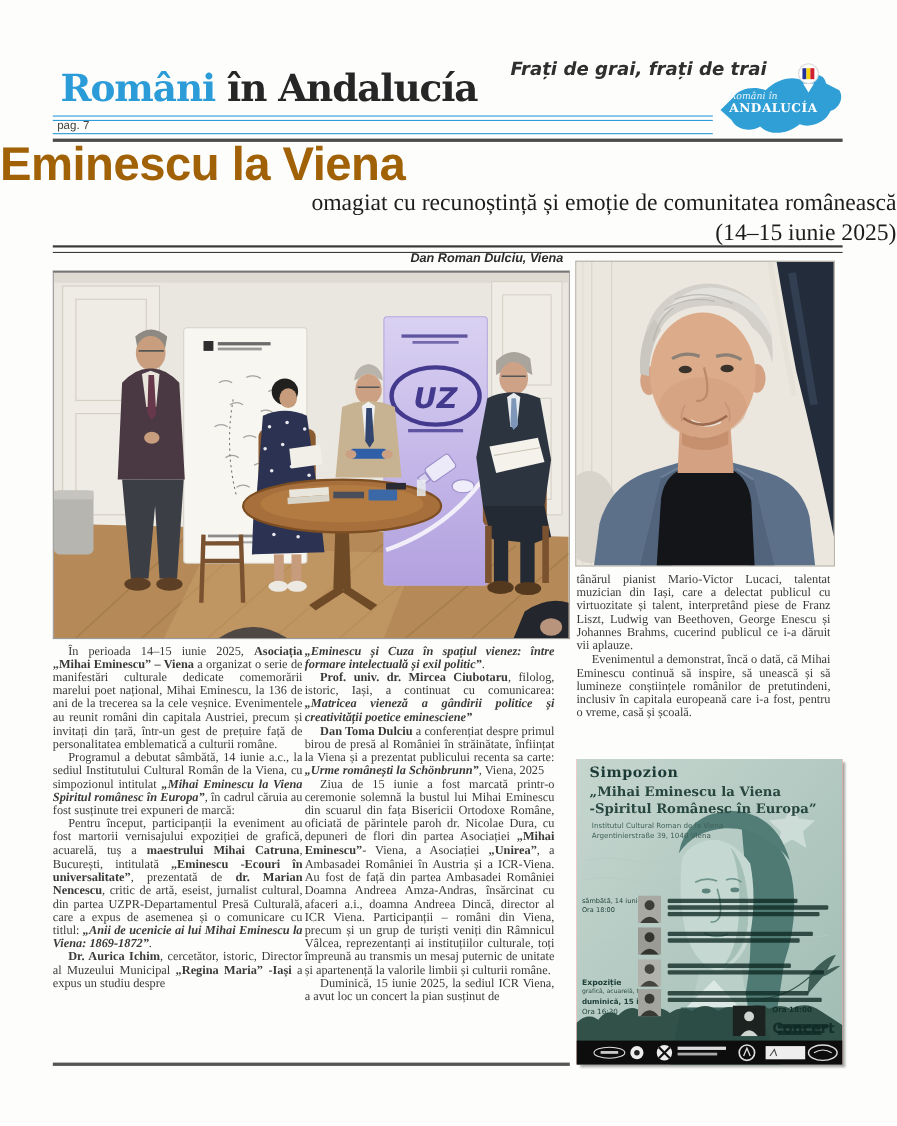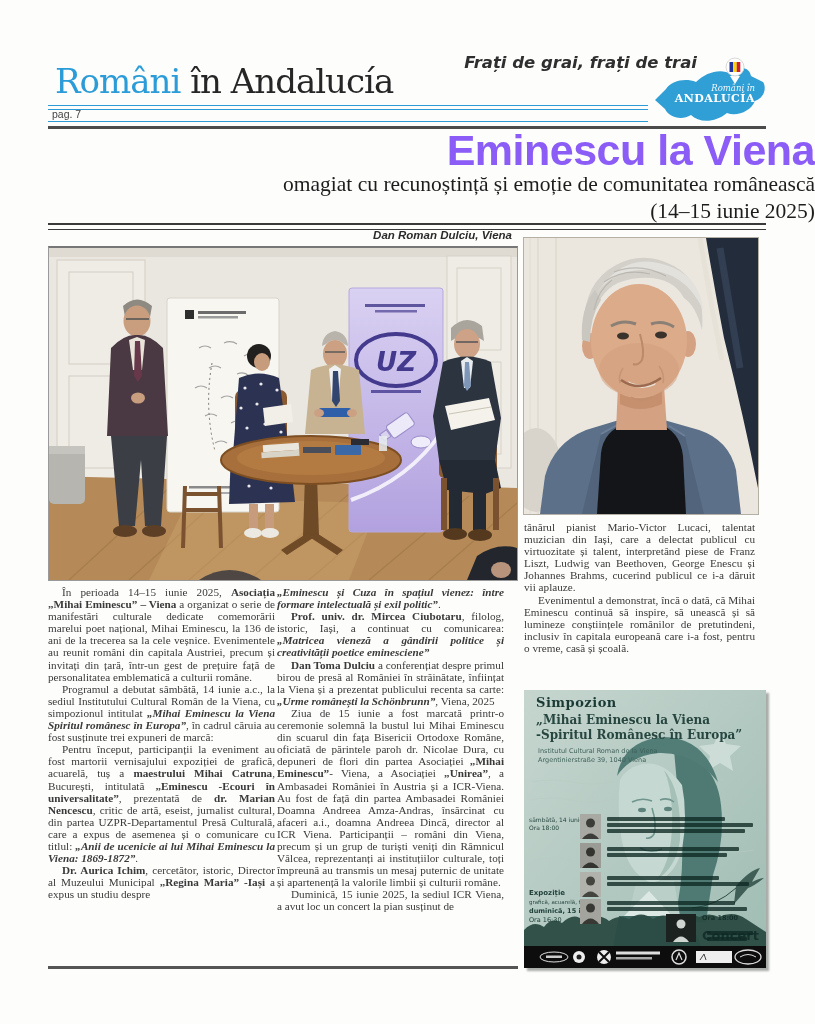--- a/index.html
+++ b/index.html
@@ -2,37 +2,37 @@
 <html><head>
 <meta charset="utf-8">
 <style>
   html,body{margin:0;padding:0;background:#ffffff;}
   .page{position:relative;width:815px;height:1024px;background:#fdfdfc;overflow:hidden;
         font-family:"Liberation Serif",serif;color:#2e2e2e;}
   
   .motto{position:absolute;top:53px;right:118px;font-family:"DejaVu Sans",sans-serif;
          font-style:italic;font-weight:600;font-size:16.5px;color:#2f2f2f;}
   .masthead{position:absolute;top:64px;left:55px;font-family:"DejaVu Serif",serif;
-            font-weight:normal;font-size:34px;letter-spacing:-1px;line-height:1;}
+            font-weight:bold;font-size:34px;letter-spacing:-1px;line-height:1;}
   .masthead .m1{color:#2b9cd8;}
   .masthead .m2{color:#262626;}
   .rule-blue{position:absolute;left:48px;width:600px;height:0;border-top:1.5px solid #2b9cd8;}
   .rb1{top:105px}.rb2{top:109px}.rb3{top:121px;border-top-width:1px;}
   .page-label{position:absolute;top:108px;left:52px;font-family:"Liberation Sans",sans-serif;
               font-size:10.5px;color:#444;}
   .rule-dark{position:absolute;top:126px;left:48px;width:718px;height:3px;background:#4b4b4b;}
   .logo{position:absolute;top:54px;right:44px;width:120px;height:86px;z-index:3;}
-  .logo-text{position:absolute;top:30px;left:0;width:104px;text-align:right;color:#eef7fc;
+  .logo-text{position:absolute;top:30px;left:12px;width:104px;text-align:left;color:#eef7fc;
              font-family:"DejaVu Serif",serif;line-height:1.05;pointer-events:none;}
   .logo-text .l1{font-size:8.5px;font-style:italic;}
   .logo-text .l2{font-size:11px;font-weight:bold;letter-spacing:.5px;color:#ffffff;}
   
-  .headline{position:absolute;top:126px;left:0;width:815px;text-align:right;
+  .headline{position:absolute;top:126px;left:0;width:815px;text-align:left;
             font-family:"Liberation Sans",sans-serif;font-weight:bold;font-size:43px;
-            letter-spacing:-.5px;color:#8b5cf6;}
+            letter-spacing:-.5px;color:#a16207;}
   .subtitle{position:absolute;left:0;width:815px;text-align:right;font-size:21.5px;color:#1d1d1d;}
   .sub1{top:172px}.sub2{top:199px}
   .rule-double{position:absolute;top:223px;left:48px;width:718px;height:4px;
                border-top:2px solid #3a3a3a;border-bottom:1px solid #3a3a3a;}
   .byline{position:absolute;top:229px;left:48px;width:464px;text-align:right;
           font-family:"Liberation Sans",sans-serif;font-style:italic;font-weight:bold;
           font-size:11.5px;color:#2b2b2b;}
   
   .main-photo{position:absolute;top:246px;left:48px;width:468px;height:332px;
               border:1px solid #9a9a9a;border-top:2px solid #777;background:#eae7e0;}

